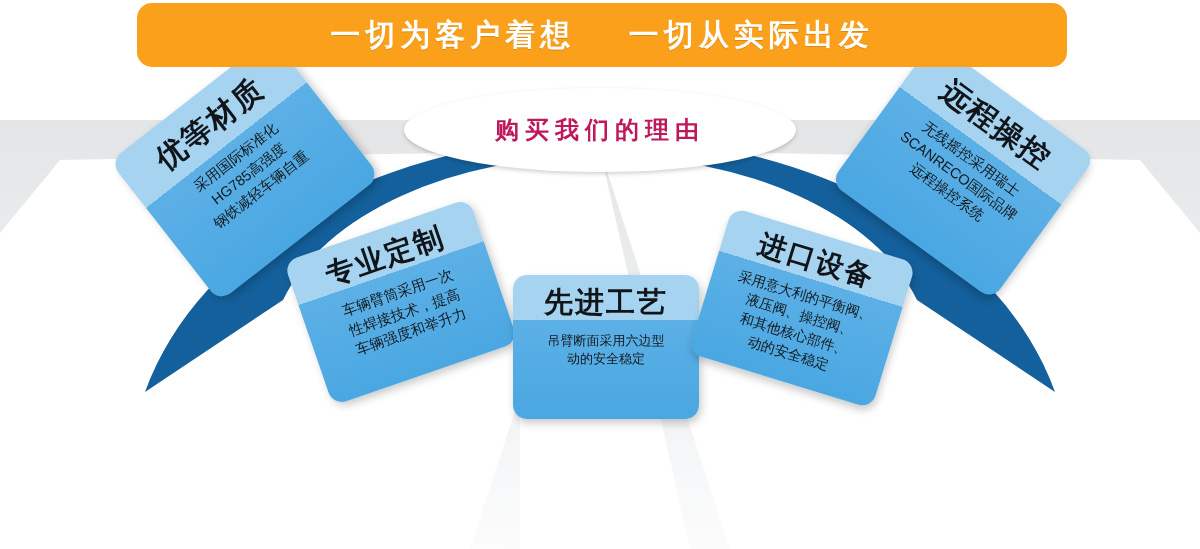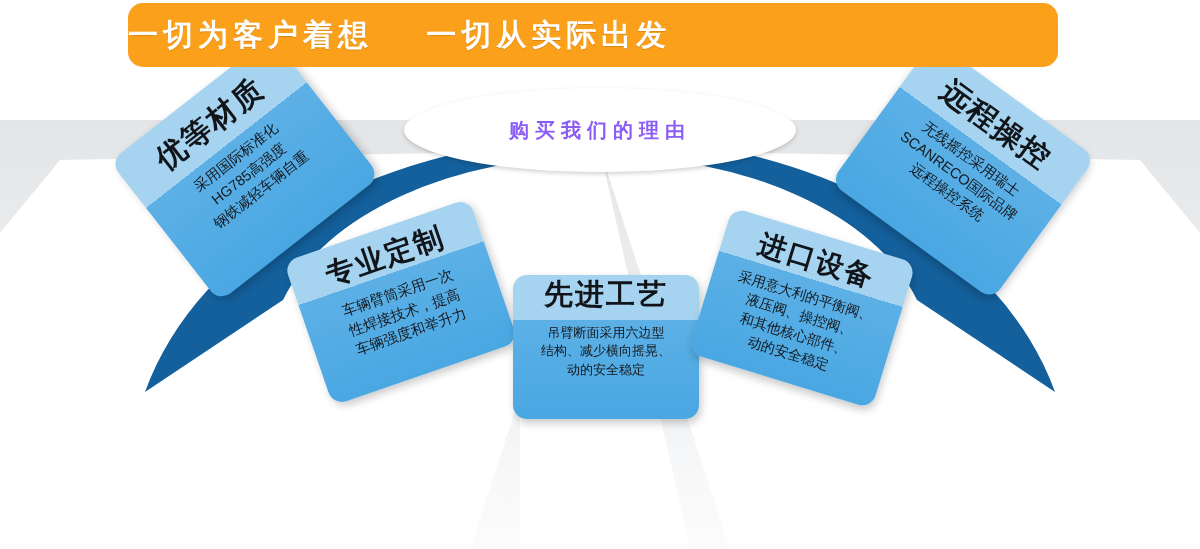--- a/index.html
+++ b/index.html
@@ -11,41 +11,41 @@
   #stage{position:absolute;inset:0;width:1200px;height:549px;overflow:hidden;}
 
   
   .beams{position:absolute;left:0;top:0;width:1200px;height:549px;}
 
   
   .arc-wrap{position:absolute;left:0;top:0;width:1200px;height:549px;}
 
   
   .banner{
-    position:absolute;left:128px;top:3px;width:930px;height:64px;
+    position:absolute;left:137px;top:3px;width:930px;height:64px;
     background:#FBA01A;border-radius:15px;
-    display:flex;align-items:center;
+    display:flex;align-items:center;justify-content:center;
     z-index:40;
   }
   .banner-text{
     color:#ffffff;font-size:30px;font-weight:bold;
     letter-spacing:5px;white-space:pre;
     text-shadow:0 1px 0 rgba(160,95,0,.35);
   }
 
   
   .ellipse{
     position:absolute;left:404px;top:88px;width:392px;height:84px;
     background:#ffffff;border-radius:50%/50%;
     display:flex;align-items:center;justify-content:center;
     box-shadow:0 2px 4px rgba(0,0,0,.18);
     z-index:30;
   }
   .ellipse-text{
-    color:#8b5cf6;font-size:20px;font-weight:bold;letter-spacing:6px;
+    color:#be185d;font-size:24px;font-weight:bold;letter-spacing:6px;
     white-space:nowrap;
   }
 
   
   .card{
     position:absolute;
     border-radius:14px;
     background:linear-gradient(180deg,#a6d4f0 0%,#a6d4f0 var(--band,30%),#5cb0e6 var(--band,30%),#4aa7e2 100%);
     box-shadow:2px 4px 9px rgba(0,0,0,.22);
     z-index:25;
@@ -82,20 +82,21 @@
     padding-top:8px;
   }
   #card2 .c-title{font-size:29px;letter-spacing:2px;}
   #card2 .c-body{font-size:14.5px;margin-top:8px;}
 
   
   #card3{
     left:513px;top:275px;width:186px;height:144px;
     transform:rotate(0deg);
     --band:31%;
+    padding-top:8px;
   }
   #card3 .c-title{font-size:29px;letter-spacing:2px;}
   #card3 .c-body{font-size:13px;margin-top:9px;}
 
   
   #card4{
     left:706px;top:232px;width:192px;height:152px;
     transform:rotate(17deg);
     --band:30%;
     padding-top:8px;
@@ -176,21 +177,20 @@
       <span class="line">车辆臂筒采用一次</span>
       <span class="line">性焊接技术，提高</span>
       <span class="line">车辆强度和举升力</span>
     </div>
   </div>
 
   <div class="card" id="card3">
     <span class="c-title">先进工艺</span>
     <div class="c-body">
       <span class="line">吊臂断面采用六边型</span>
-      <span class="line">结构、减少横向摇晃、</span>
       <span class="line">动的安全稳定</span>
     </div>
   </div>
 
   <div class="card" id="card4">
     <span class="c-title">进口设备</span>
     <div class="c-body">
       <span class="line">采用意大利的平衡阀、</span>
       <span class="line">液压阀、操控阀、</span>
       <span class="line">和其他核心部件、</span>

